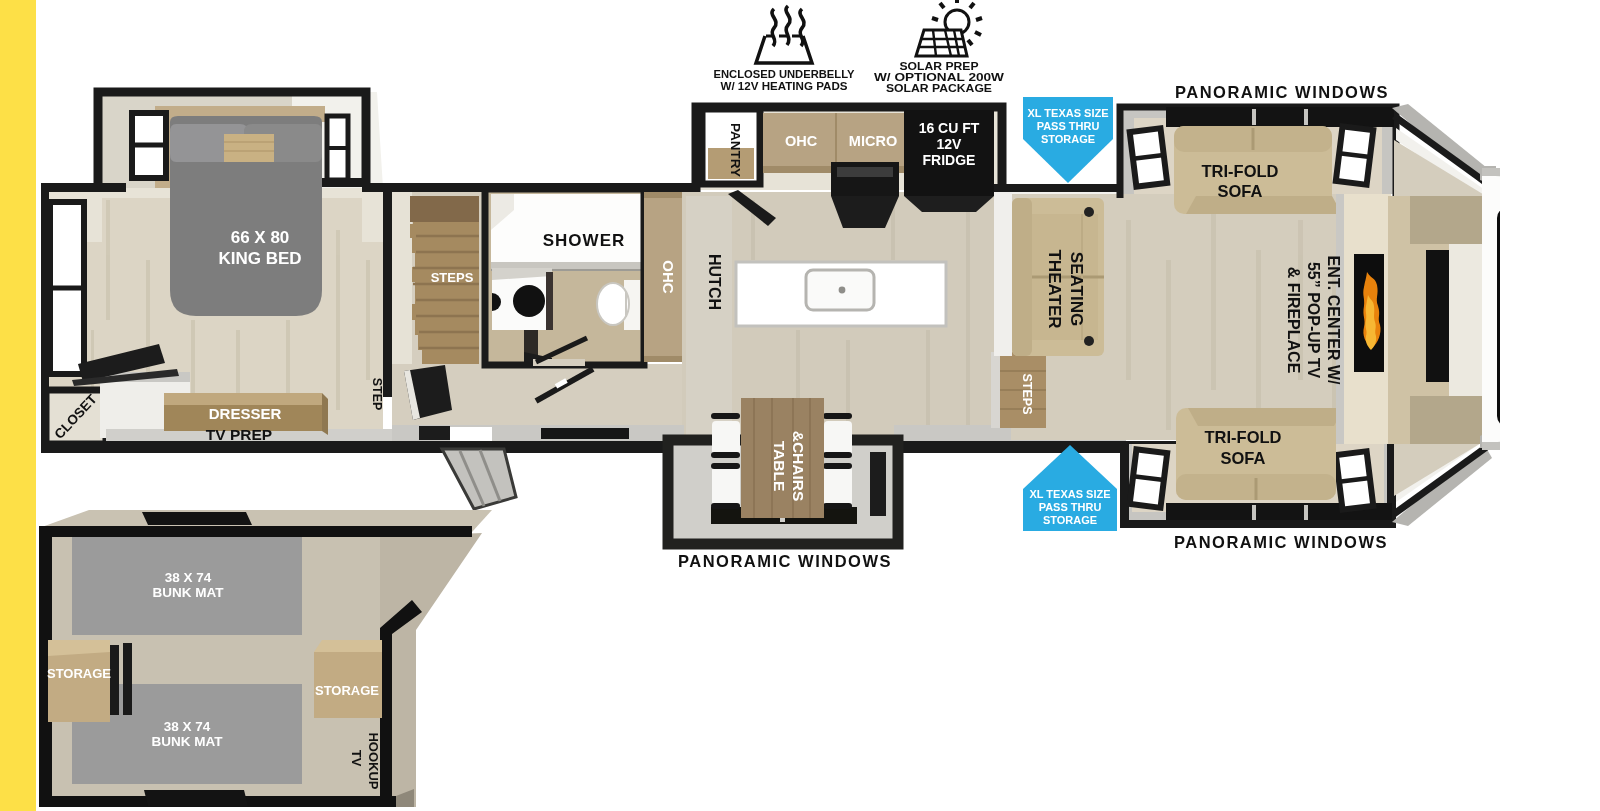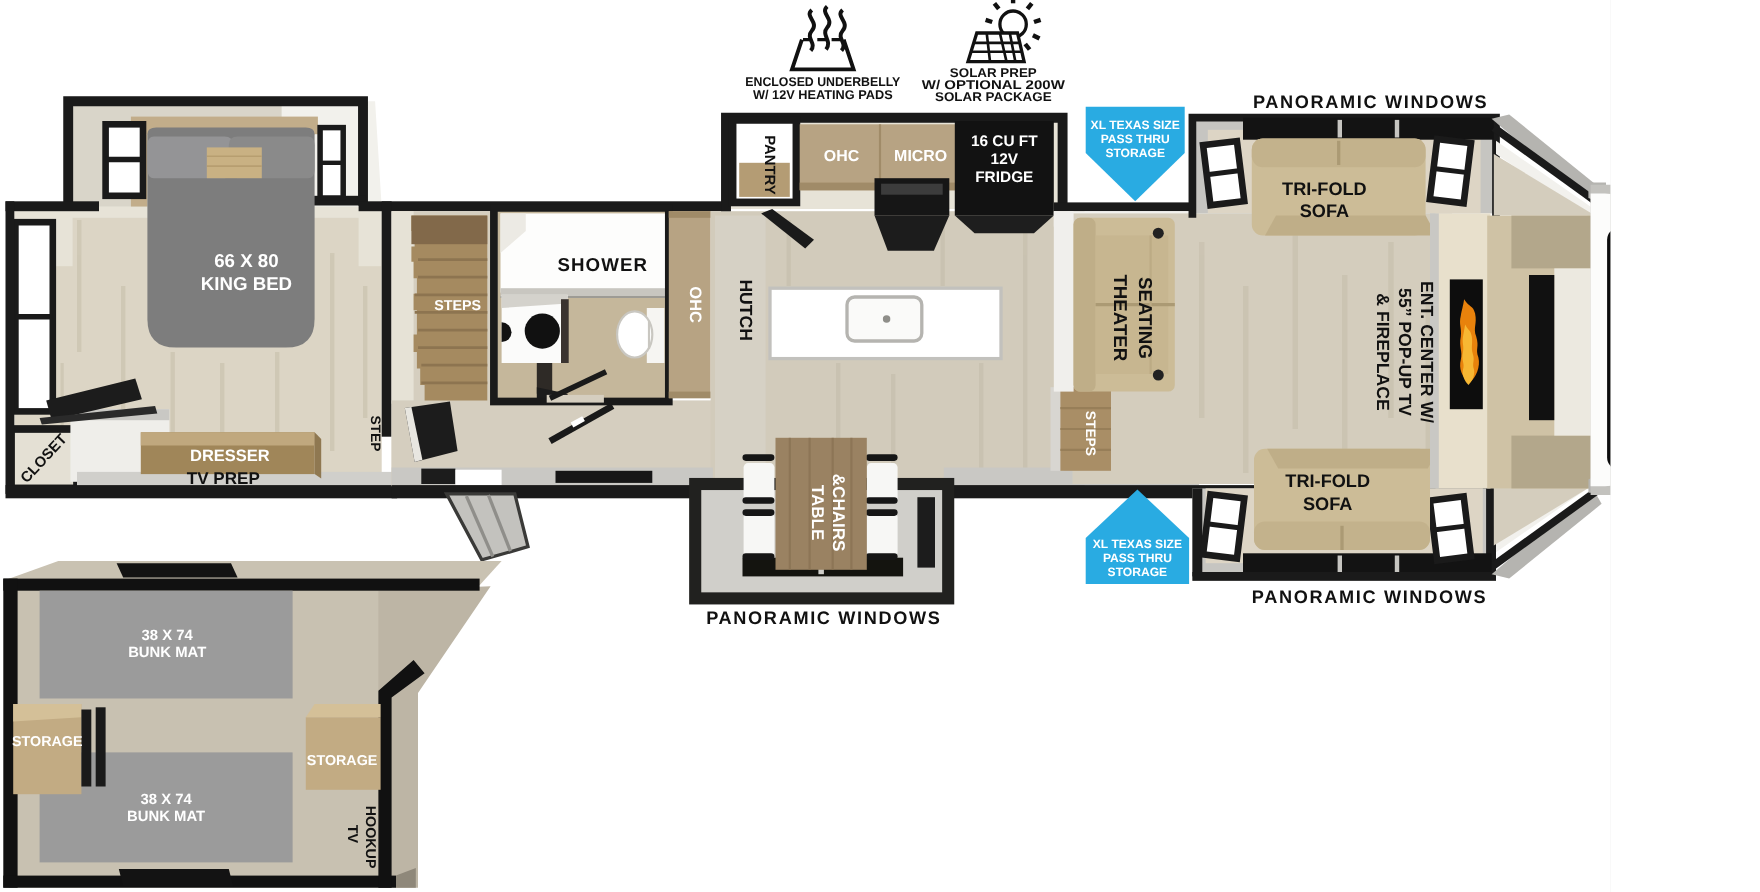--- a/index.html
+++ b/index.html
@@ -1,16 +1,16 @@
 <!DOCTYPE html>
 <html><head>
 <meta charset="utf-8">
 <style>
   html,body{margin:0;padding:0;background:#ffffff;}
-  .page{position:relative;width:1464px;height:811px;background:#e5e5e5;overflow:hidden;}
+  .page{position:relative;width:1464px;height:811px;background:#fde047;overflow:hidden;padding-left:36px;}
   svg{display:block;}
   text{font-family:"Liberation Sans",sans-serif;}
 </style>
 </head>
 <body>
 <div class="page">
 <svg width="1600" height="811" viewBox="0 0 1600 811">
 
 <rect x="0" y="0" width="1600" height="811" fill="#ffffff"></rect>
 

